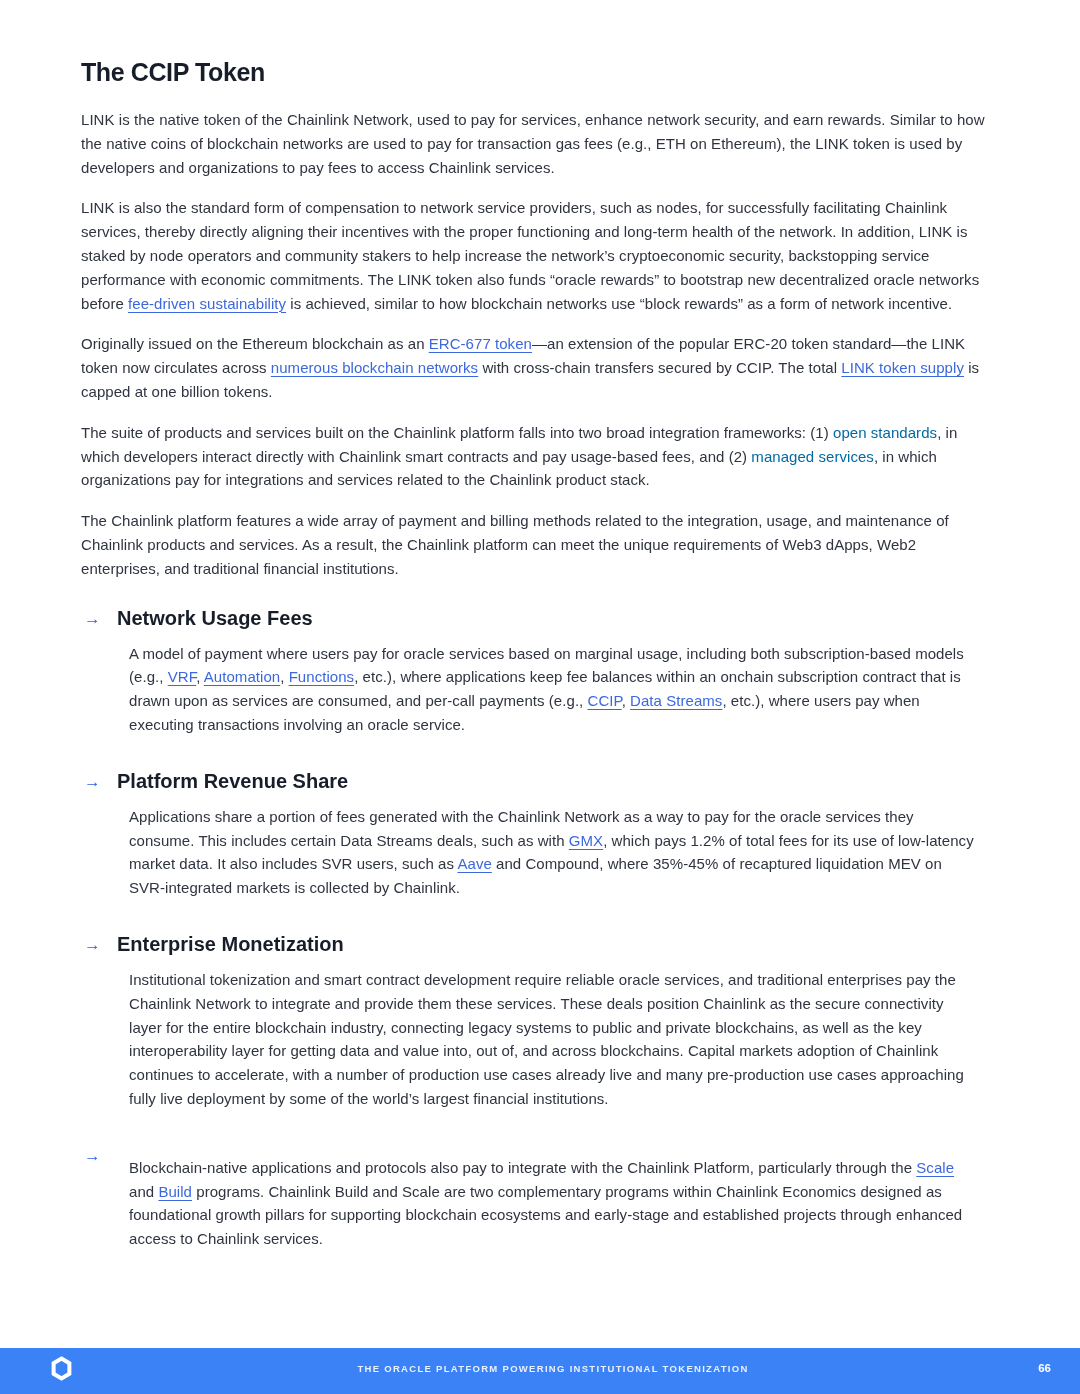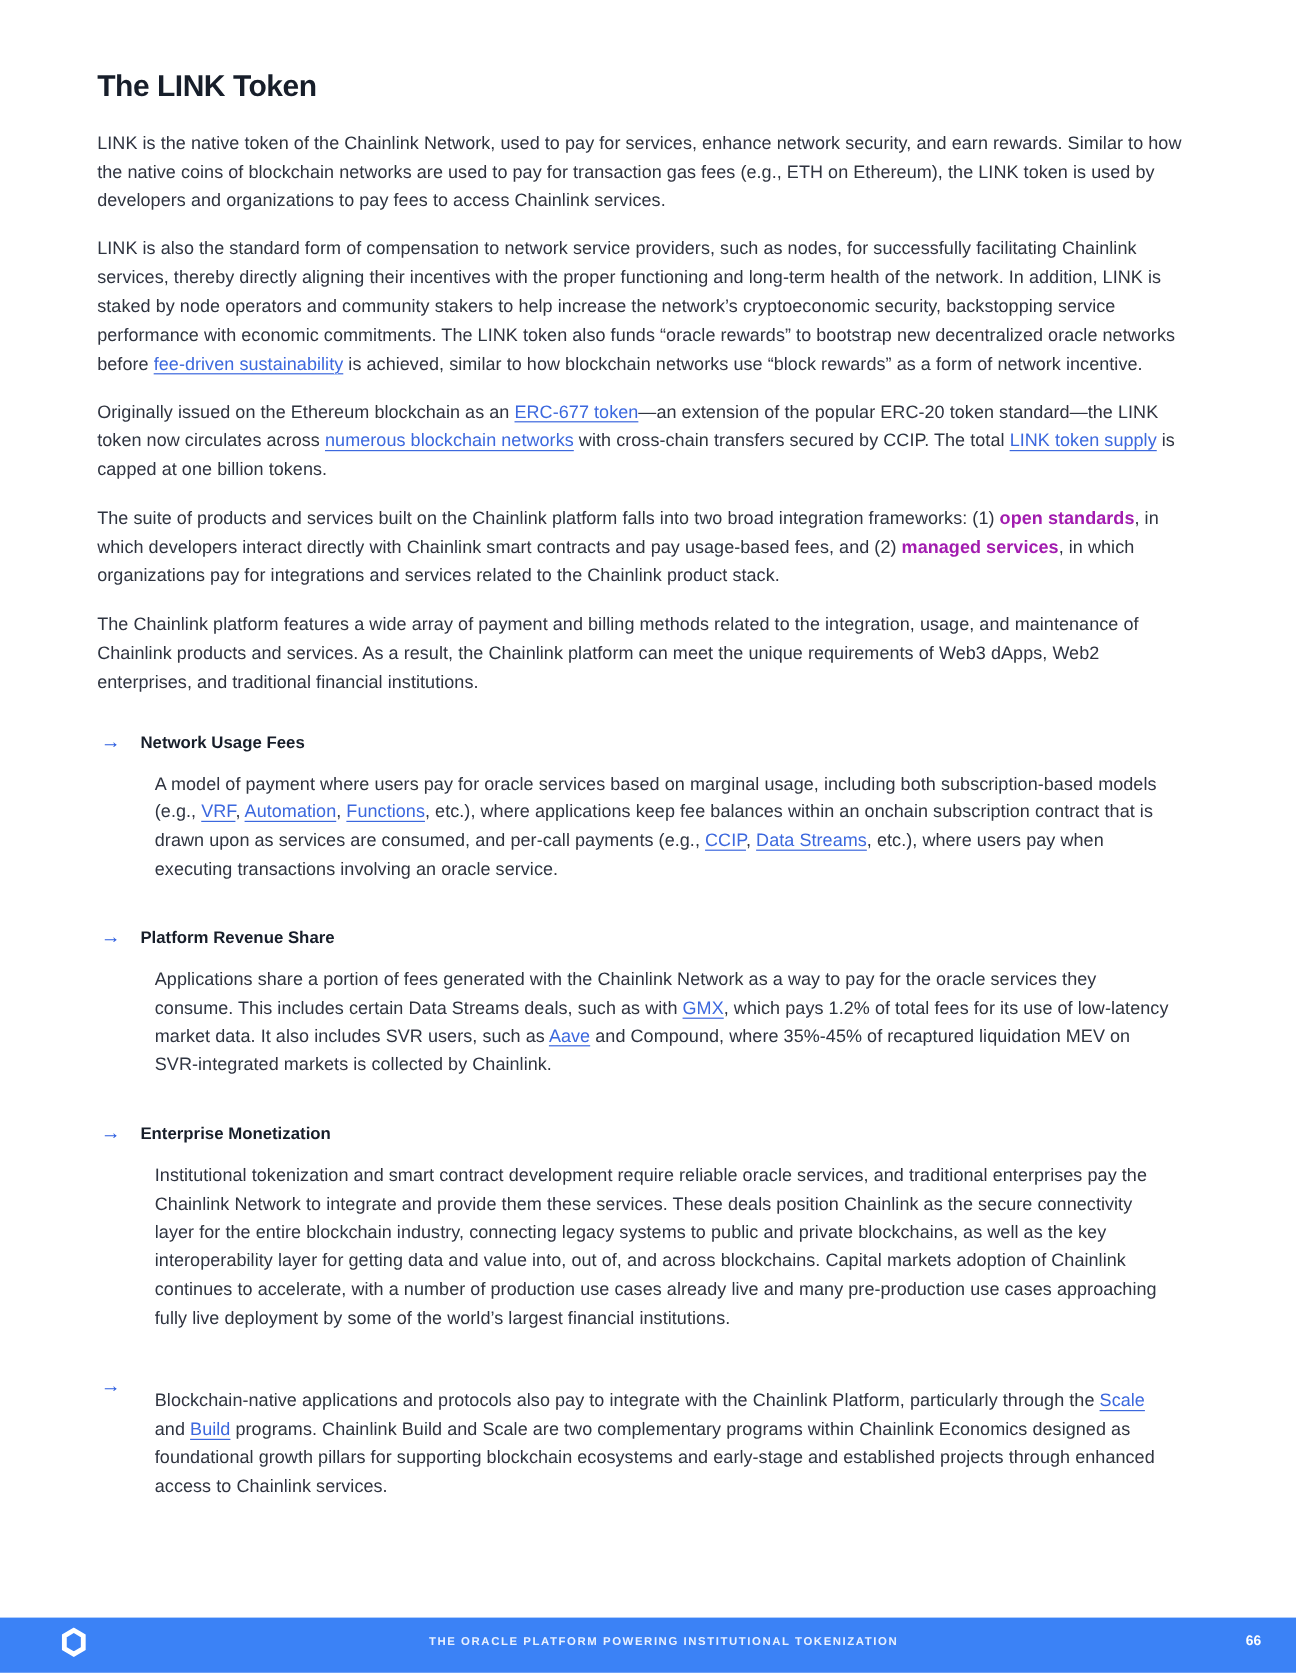--- a/index.html
+++ b/index.html
@@ -26,21 +26,21 @@
     margin: 0 0 21px 0;
   }
   h2.section-heading { margin-top: 33px; }
   p.body {
     font-size: 15px;
     line-height: 23.8px;
     letter-spacing: 0.05px;
     color: #2f3440;
     margin: 0 0 17px 0;
   }
-  p.body strong { font-weight: 700; color: #a21caf; }
+  p.body strong { font-weight: 400; color: #0369a1; }
   a.inline-link {
     color: #3c68de;
     text-decoration-thickness: 1px;
     text-underline-offset: 2.5px;
     cursor: pointer;
   }
   .bullets { margin-top: 26px; }
   .bullet-item {
     display: flex;
     margin-bottom: 21px;
@@ -49,21 +49,21 @@
     flex: none;
     width: 36px;
     padding-left: 3px;
     color: #2f5fe0;
     font-size: 16.5px;
     font-weight: 700;
     line-height: 23px;
   }
   .bullet-content { flex: 1; }
   h3.bullet-title {
-    font-size: 14px;
+    font-size: 20px;
     font-weight: 700;
     color: #171e2a;
     line-height: 23px;
     margin: 0 0 3px 0;
   }
   .bullet-content p.body { margin: 12px; }
   footer.page-footer {
     position: absolute;
     left: 0; top: 1348px;
     width: 1080px; height: 61px;
@@ -103,21 +103,21 @@
     left: 0; bottom: 0;
     width: 100%; height: 6px;
     background: #0d1333;
   }
 </style>
 </head>
 <body>
 
 <main class="content">
 
-  <h1 class="section-heading">The LINK Token</h1>
+  <h1 class="section-heading">The CCIP Token</h1>
   <p class="body"><span>LINK is the native token of the Chainlink Network, used to pay for services, enhance network security, and earn rewards. Similar to how the native coins of blockchain networks are used to pay for transaction gas fees (e.g., ETH on Ethereum), the LINK token is used by developers and organizations to pay fees to access Chainlink services.</span></p>
   <p class="body"><span>LINK is also the standard form of compensation to network service providers, such as nodes, for successfully facilitating Chainlink services, thereby directly aligning their incentives with the proper functioning and long-term health of the network. In addition, LINK is staked by node operators and community stakers to help increase the network’s cryptoeconomic security, backstopping service performance with economic commitments. The LINK token also funds “oracle rewards” to bootstrap new decentralized oracle networks before </span><a href="#" class="inline-link">fee-driven sustainability</a><span> is achieved, similar to how blockchain networks use “block rewards” as a form of network incentive.</span></p>
   <p class="body"><span>Originally issued on the Ethereum blockchain as an </span><a href="#" class="inline-link">ERC-677 token</a><span>—an extension of the popular ERC-20 token standard—the LINK token now circulates across </span><a href="#" class="inline-link">numerous blockchain networks</a><span> with cross-chain transfers secured by CCIP. The total </span><a href="#" class="inline-link">LINK token supply</a><span> is capped at one billion tokens.</span></p>
 
   <p class="body"><span>The suite of products and services built on the Chainlink platform falls into two broad integration frameworks: (1) </span><strong>open standards</strong><span>, in which developers interact directly with Chainlink smart contracts and pay usage-based fees, and (2) </span><strong>managed services</strong><span>, in which organizations pay for integrations and services related to the Chainlink product stack.</span></p>
   <p class="body"><span>The Chainlink platform features a wide array of payment and billing methods related to the integration, usage, and maintenance of Chainlink products and services. As a result, the Chainlink platform can meet the unique requirements of Web3 dApps, Web2 enterprises, and traditional financial institutions.</span></p>
 
   <section class="bullets">
 
     <div class="bullet-item">

